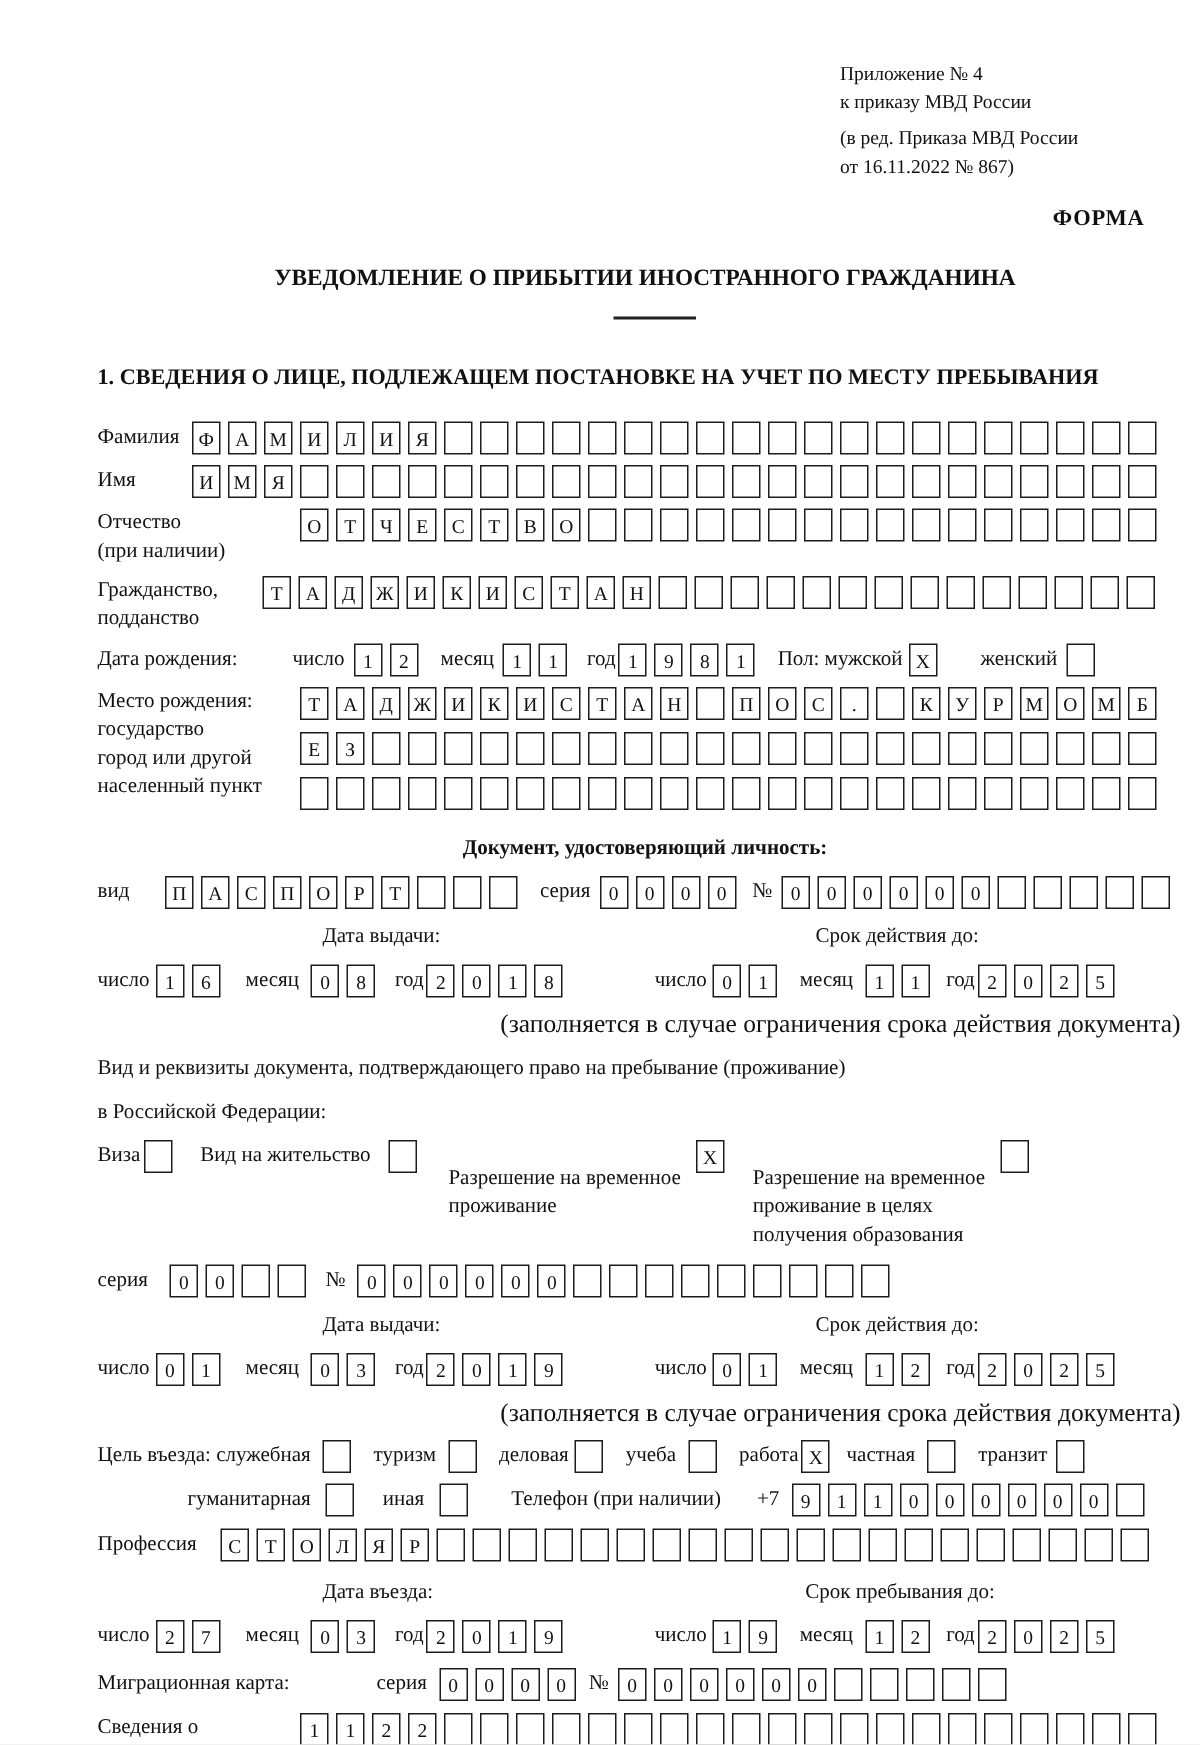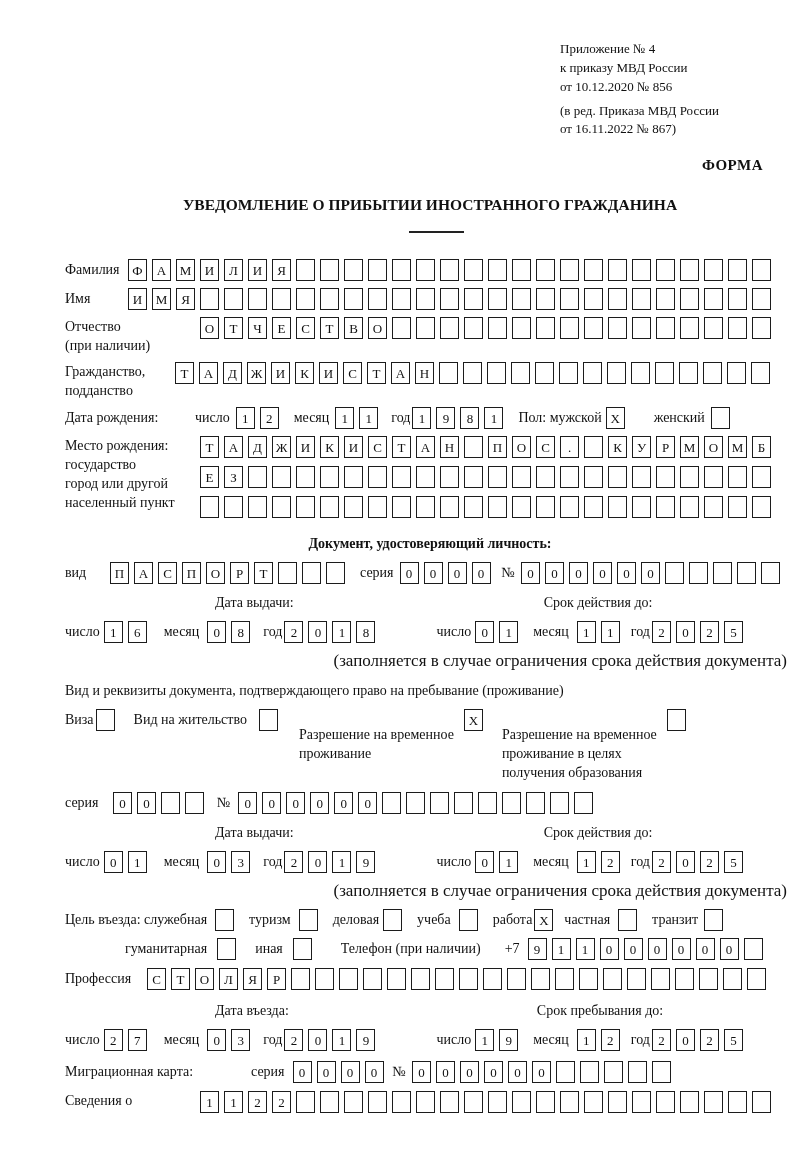--- a/index.html
+++ b/index.html
@@ -37,34 +37,34 @@
   .rowscol{flex:none;}
   .rowscol .cells{margin-bottom:8px;}
 </style>
 </head>
 <body>
 
 <div class="page">
   <div class="annex">
     <div>Приложение № 4</div>
     <div>к приказу МВД России</div>
-    <div>от 10.12.2020 № 856</div>
     <div class="gap-top">(в ред. Приказа МВД России</div>
     <div>от 16.11.2022 № 867)</div>
   </div>
 
   <div class="forma b">ФОРМА</div>
 
   <div class="title b">
     <div>УВЕДОМЛЕНИЕ О ПРИБЫТИИ ИНОСТРАННОГО ГРАЖДАНИНА</div>
     <div class="t2">
       <span class="ulseg tul"></span>
     </div>
   </div>
 
+  <div class="sec b">1. СВЕДЕНИЯ О ЛИЦЕ, ПОДЛЕЖАЩЕМ ПОСТАНОВКЕ НА УЧЕТ ПО МЕСТУ ПРЕБЫВАНИЯ</div>
 
   <div id="lines">
       <div class="line">
         <span class="lbl" style="width: 63px; display: inline-block;">Фамилия</span>
         <div class="cells">
           <div class="cell">Ф</div>
           <div class="cell">А</div>
           <div class="cell">М</div>
           <div class="cell">И</div>
           <div class="cell">Л</div>
@@ -380,20 +380,23 @@
           <div class="cell">2</div>
           <div class="cell">5</div>
         </div>
       </div>
       <div class="line rightline" style="margin-top: 2px;">
         <span class="lbl sm">(заполняется в случае ограничения срока действия документа)</span>
       </div>
       <div class="line" style="margin-top: 8px;">
         <span class="lbl">Вид и реквизиты документа, подтверждающего право на пребывание (проживание)</span>
       </div>
+      <div class="line" style="margin-top: 2px;">
+        <span class="lbl">в Российской Федерации:</span>
+      </div>
       <div class="line" style="margin-top: 6px;">
         <span class="lbl" style="margin-right: 2px;">Виза</span>
         <div class="cell"></div>
         <span class="lbl" style="margin-left: 14px; margin-right: 12px;">Вид на жительство</span>
         <div class="cell"></div>
         <div class="stack ctr" style="margin-left: 16px;">
           <div>Разрешение на временное</div>
           <div>проживание</div>
         </div>
         <div class="cell" style="margin-left: 10px;">X</div>

